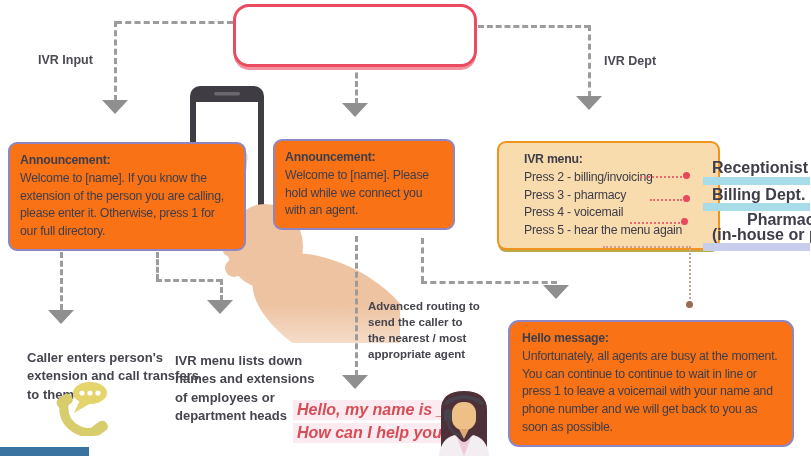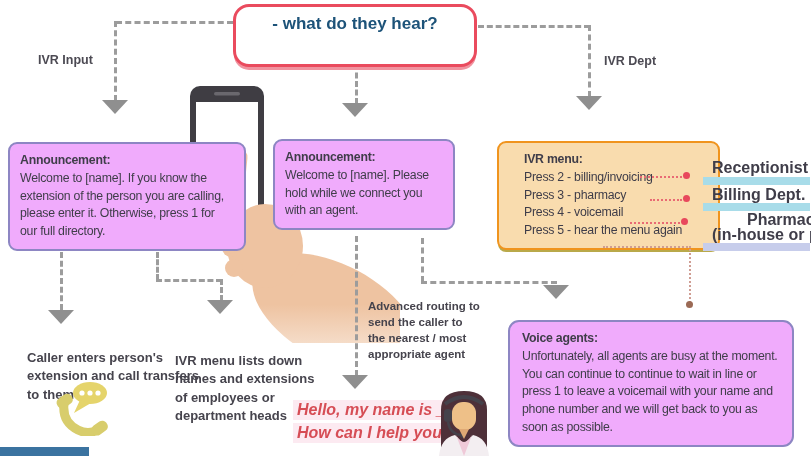--- a/index.html
+++ b/index.html
@@ -9,21 +9,21 @@
   .dash-v{position:absolute;width:0;border-left:3px dashed #9c9c9c;}
   .dash-h{position:absolute;height:0;border-top:3px dashed #9c9c9c;}
   .rdot-h{position:absolute;height:0;border-top:2px dotted #e96a74;}
   .bdot-h{position:absolute;height:0;border-top:2px dotted #cf9d93;}
   .bdot-v{position:absolute;width:0;border-left:2px dotted #cf9d93;}
   .arrow{position:absolute;width:0;height:0;border-left:13px solid transparent;
          border-right:13px solid transparent;border-top:14px solid #8f8f8f;}
   .panel{position:absolute;border-radius:9px;padding:8px 10px;font-size:12.3px;
          line-height:1.45;color:#3f3d49;letter-spacing:-0.25px;}
   .panel .hd{font-weight:bold;}
-  .lav{background:#f0abfc;border:2px solid #8d86c3;}
+  .lav{background:#f97316;border:2px solid #8d86c3;}
   .org{background:#f9dcae;border:2px solid #f0941e;box-shadow:0 3px 0 -1px #b9a94a;}
   .nowrap{white-space:nowrap;}
   .title-box{position:absolute;left:233px;top:4px;width:238px;height:52px;
              background:#fff;border:3px solid #ea4b5e;border-radius:16px;
              box-shadow:0 4px 0 -1px #f0939f;text-align:center;
              font-size:17px;font-weight:bold;color:#1d5379;line-height:1.45;padding-top:5px;}
   .side-label{position:absolute;font-size:12.5px;font-weight:bold;color:#4c4a53;}
   .route-label{position:absolute;font-size:16px;font-weight:bold;color:#3f3d49;white-space:nowrap;padding-left:8px;}
   .route-bar{position:absolute;height:8px;}
   .bar-blue{background:#a8dce9;}
@@ -71,21 +71,20 @@
   <div class="dash-v" style="left:588px;top:25px;height:72px;"></div>
   <div class="arrow" style="left:576px;top:96px;"></div>
 
   <div class="dash-v" style="left:355px;top:64px;height:40px;"></div>
   <div class="arrow" style="left:342px;top:103px;"></div>
 
   <div class="side-label" style="left:38px;top:53px;">IVR Input</div>
   <div class="side-label" style="left:604px;top:54px;">IVR Dept</div>
 
   <div class="title-box">
-    <div>- what do they hear?</div>
   </div>
 
   <div class="panel lav" style="left:8px;top:142px;width:214px;">
     <div class="hd">Announcement:</div>
     <div>Welcome to [name]. If you know the extension of the person you are calling, please enter it. Otherwise, press 1 for our full directory.</div>
   </div>
 
   <div class="panel lav" style="left:273px;top:139px;width:158px;">
     <div class="hd">Announcement:</div>
     <div>Welcome to [name]. Please hold while we connect you with an agent.</div>
@@ -162,19 +161,19 @@
       <rect x="13" y="23" width="8" height="13" rx="3.5" fill="#45424b"></rect>
       <path d="M17,36 Q19,48 30,49" stroke="#45424b" stroke-width="2.5" fill="none"></path>
       <circle cx="32" cy="49" r="3" fill="#45424b"></circle>
       <path d="M28,43 L33,53 L38,43 Z" fill="#dfa975"></path>
       <path d="M8,70 Q10,52 24,49 L33,58 L42,49 Q56,52 58,70 Z" fill="#f3eef1"></path>
       <path d="M25,49 L33,70 L41,49 Q37,56 33,56 Q29,56 25,49 Z" fill="#efc9d8"></path>
     </svg>
   </div>
 
   <div class="panel lav" style="left:508px;top:320px;width:258px;border-radius:11px;padding:8px 12px;">
-    <div class="hd">Voice agents:</div>
+    <div class="hd">Hello message:</div>
     <div>Unfortunately, all agents are busy at the moment. You can continue to continue to wait in line or press 1 to leave a voicemail with your name and phone number and we will get back to you as soon as possible.</div>
   </div>
 
   <div class="bottom-bar"></div>
 
 </div>
 
 </body></html>

